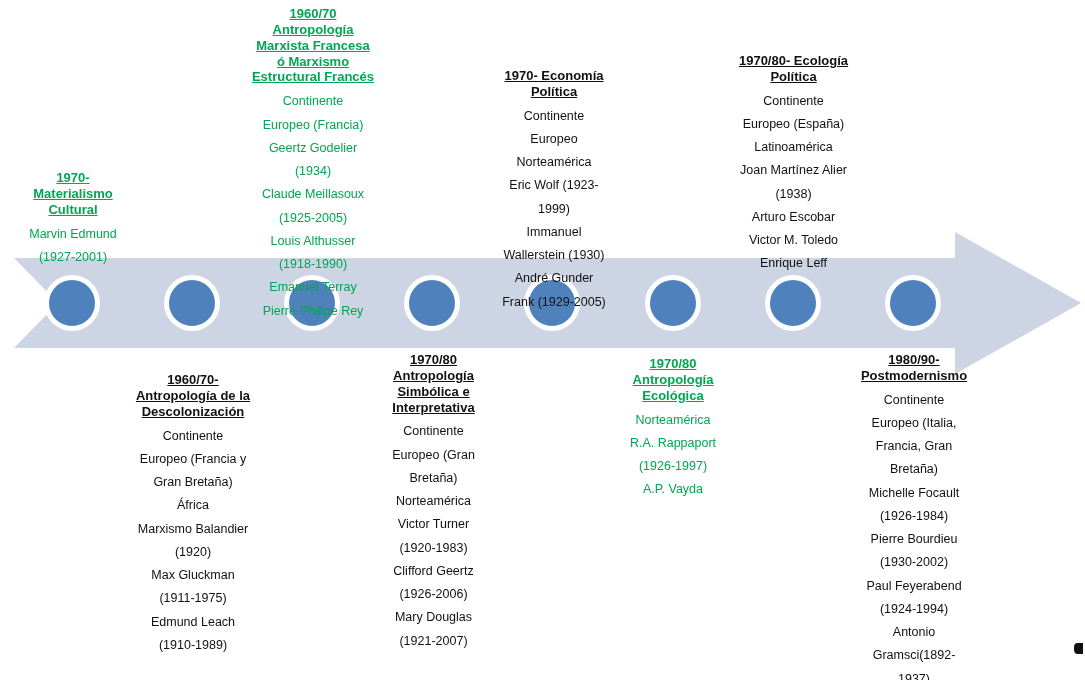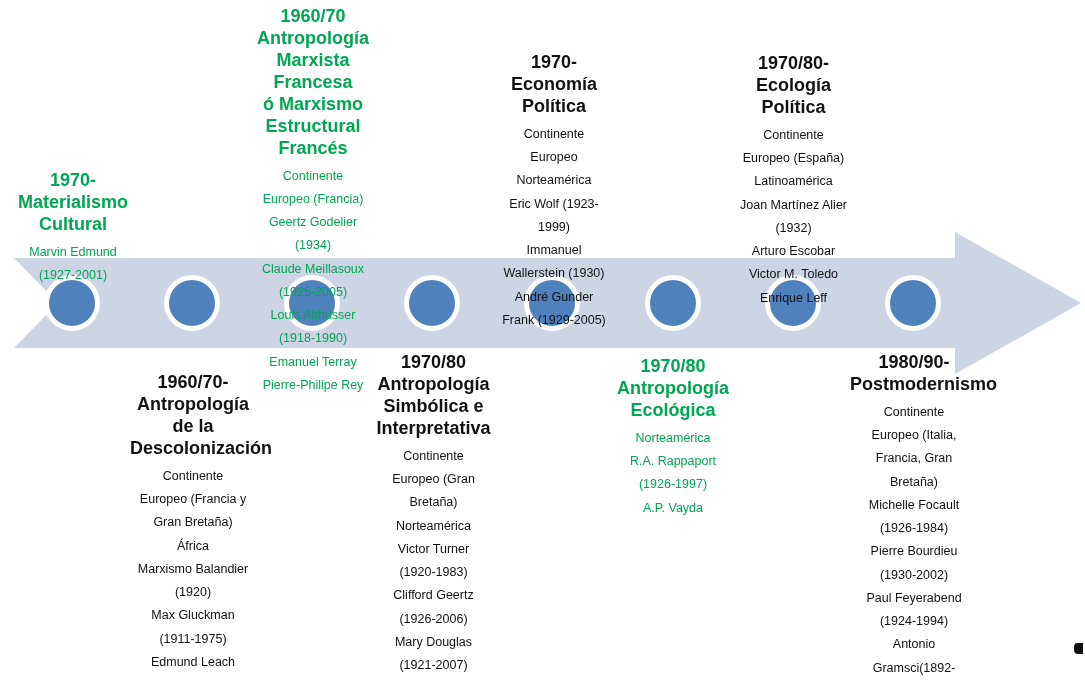--- a/index.html
+++ b/index.html
@@ -45,22 +45,23 @@
   }
 
   
   .entry {
     position: absolute;
     text-align: center;
     line-height: 1.22;
   }
   .entry .head {
     font-weight: bold;
-    font-size: 18px;
+    font-size: 13px;
     margin-bottom: 9px;
+    text-decoration: underline;
   }
   .entry .line {
     font-size: 12.5px;
     margin-bottom: 8px;
   }
   .entry .line:last-child { margin-bottom: 0; }
 
   .entry.green { color: #00A651; }
   .entry.dark  { color: #111111; }
 
@@ -160,21 +161,21 @@
       <div class="line">Bretaña)</div>
       <div class="line">Norteamérica</div>
       <div class="line">Victor Turner</div>
       <div class="line">(1920-1983)</div>
       <div class="line">Clifford Geertz</div>
       <div class="line">(1926-2006)</div>
       <div class="line">Mary Douglas</div>
       <div class="line">(1921-2007)</div>
     </div>
 
-  <div class="entry dark above" style="left:492px; top:52px; width:124px;">
+  <div class="entry dark above" style="left:492px; top:68px; width:124px;">
       <div class="head">
         <div>1970- Economía</div>
         <div>Política</div>
       </div>
       <div class="line">Continente</div>
       <div class="line">Europeo</div>
       <div class="line">Norteamérica</div>
       <div class="line">Eric Wolf (1923-</div>
       <div class="line">1999)</div>
       <div class="line">Immanuel</div>
@@ -197,21 +198,21 @@
 
   <div class="entry dark above" style="left:726px; top:53px; width:135px;">
       <div class="head">
         <div>1970/80- Ecología</div>
         <div>Política</div>
       </div>
       <div class="line">Continente</div>
       <div class="line">Europeo (España)</div>
       <div class="line">Latinoamérica</div>
       <div class="line">Joan Martínez Alier</div>
-      <div class="line">(1932)</div>
+      <div class="line">(1938)</div>
       <div class="line">Arturo Escobar</div>
       <div class="line">Victor M. Toledo</div>
       <div class="line">Enrique Leff</div>
     </div>
 
   <div class="entry dark below" style="left:850px; top:352px; width:128px;">
       <div class="head">
         <div>1980/90-</div>
         <div>Postmodernismo</div>
       </div>

